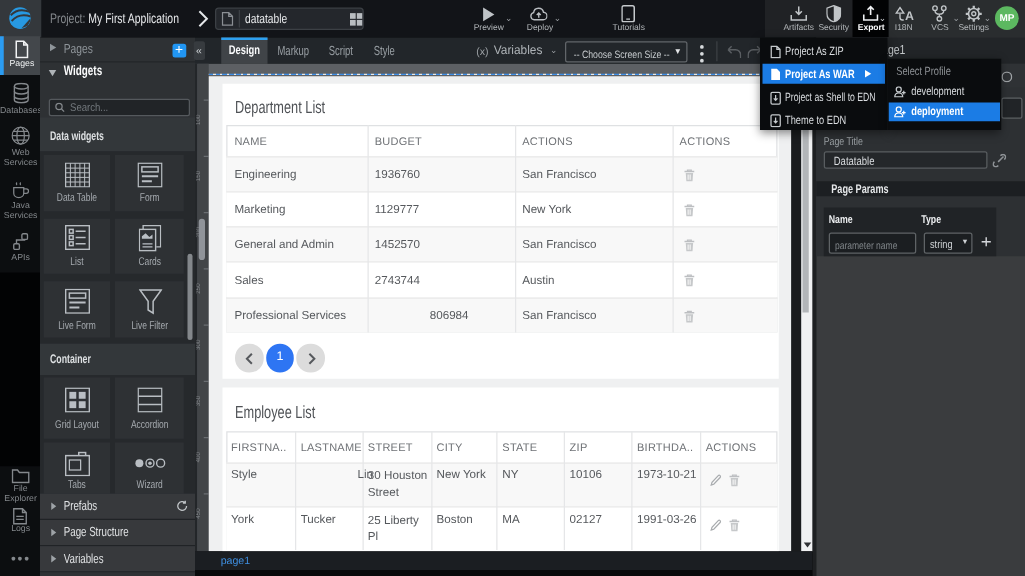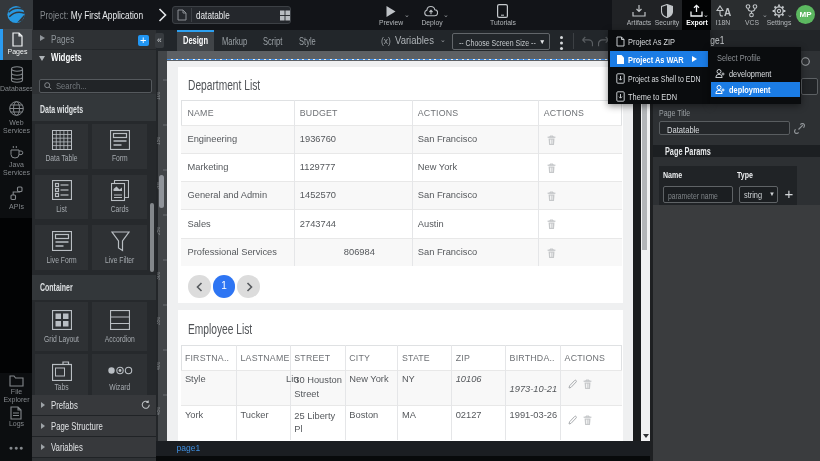--- a/index.html
+++ b/index.html
@@ -436,22 +436,22 @@
 <div class="abs" style="left:397.1px;top:344.8px;width:1px;height:95.7px;background:#e5e6e8;"></div>
 <div class="abs" style="left:450.9px;top:344.8px;width:1px;height:95.7px;background:#e5e6e8;"></div>
 <div class="abs" style="left:504.7px;top:344.8px;width:1px;height:95.7px;background:#e5e6e8;"></div>
 <div class="abs" style="left:559.7px;top:344.8px;width:1px;height:95.7px;background:#e5e6e8;"></div>
 
 <div class="abs t1c" style="left:184.9px;top:374px;">Style</div>
 <div class="abs t1c" style="left:257px;top:374px;margin-left:29px;">Lin</div>
 <div class="abs t1c" style="left:294.3px;top:374px;width:49px;line-height:13.5px;">30 Houston Street</div>
 <div class="abs t1c" style="left:349.3px;top:374px;">New York</div>
 <div class="abs t1c" style="left:401.9px;top:374px;">NY</div>
-<div class="abs t1c" style="left:455.7px;top:374px;font-style:italic;">10106</div>
-<div class="abs t1c" style="left:509.6px;top:384px;font-style:italic;">1973-10-21</div>
+<div class="abs t1c" style="left:455.7px;top:374px;">10106</div>
+<div class="abs t1c" style="left:509.6px;top:374px;">1973-10-21</div>
 <svg class="abs" style="left:568px;top:379px;" width="9" height="10" viewBox="0 0 9 10">
     <path d="M1 9 L1.6 6.8 L6.6 1.5 a1 1 0 0 1 1.5 1.5 L3 8.4 Z" fill="none" stroke="#a9acaf" stroke-width="1"></path>
   </svg>
 <svg class="abs trash" style="left:582px;top:378px;">
     <use href="#trashico"></use>
   </svg>
 
 <div class="abs t1c" style="left:184.9px;top:409.5px;">York</div>
 <div class="abs t1c" style="left:240.5px;top:409.5px;">Tucker</div>
 <div class="abs t1c" style="left:294.3px;top:409.5px;width:49px;line-height:13.5px;">25 Liberty Pl</div>

